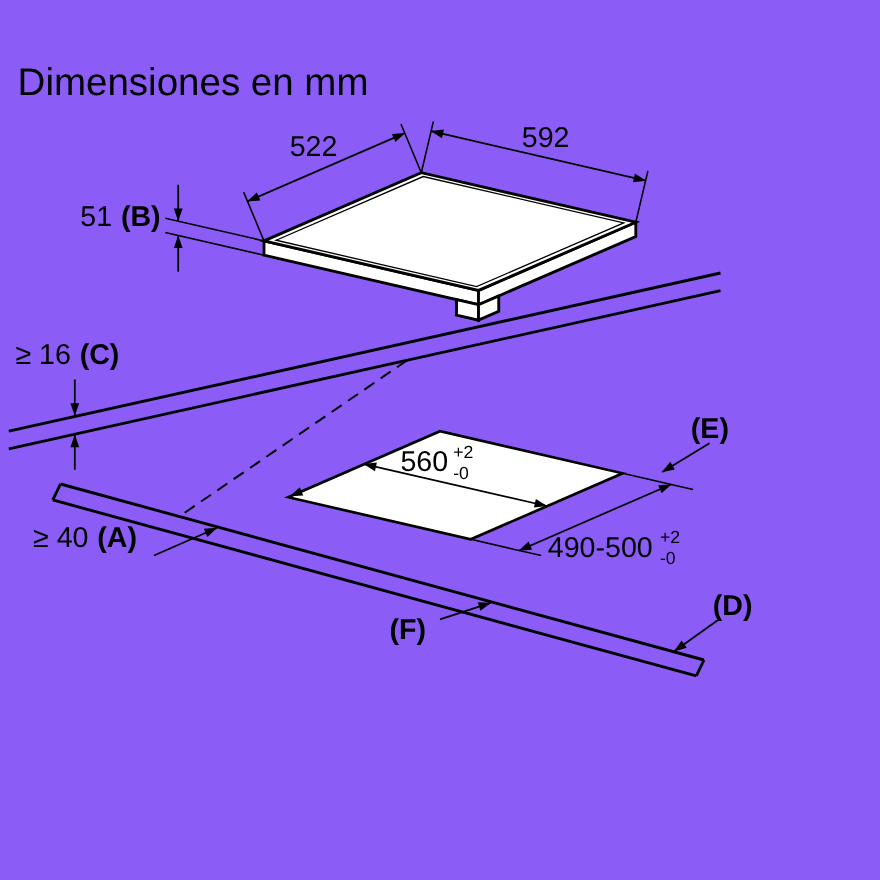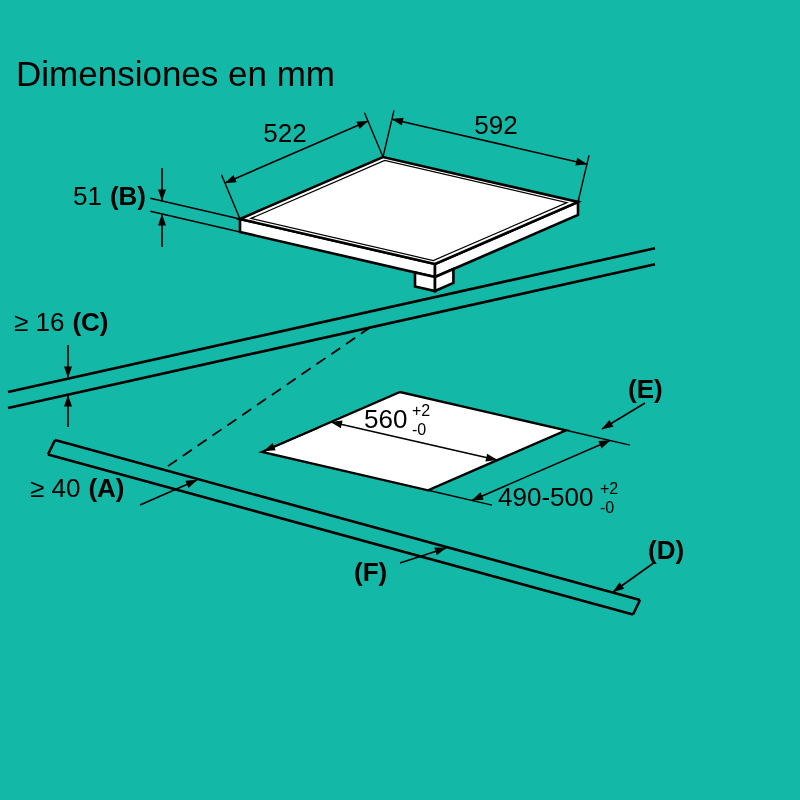--- a/index.html
+++ b/index.html
@@ -1,16 +1,16 @@
 <!DOCTYPE html>
 <html><head>
 <meta charset="utf-8">
 <style>
   html,body{margin:0;padding:0;background:#ffffff;}
-  .page{width:800px;height:800px;position:relative;background:#14b8a6;overflow:hidden;}
+  .page{width:800px;height:800px;position:relative;background:#8b5cf6;overflow:hidden;}
   svg{display:block;}
   svg text{font-family:"Liberation Sans","DejaVu Sans",sans-serif;fill:#000;}
   .title{font-size:35px;}
   .num{font-size:26px;}
   .tol{font-size:16px;}
   .boldletter{font-weight:bold;}
   .outline{stroke:#000;stroke-width:2.6;fill:#ffffff;}
   .outline-nofill{stroke:#000;stroke-width:2.6;fill:none;}
   .cutline{stroke:#000;stroke-width:2.4;fill:#ffffff;}
   .thin{stroke:#000;stroke-width:1.2;fill:none;}

